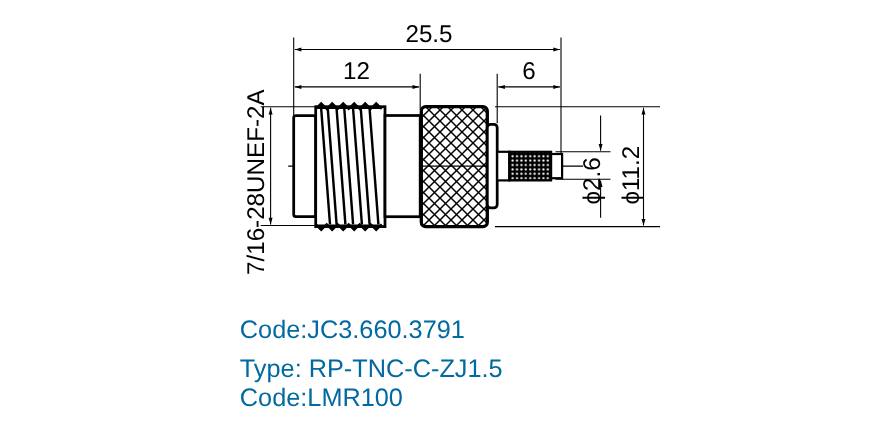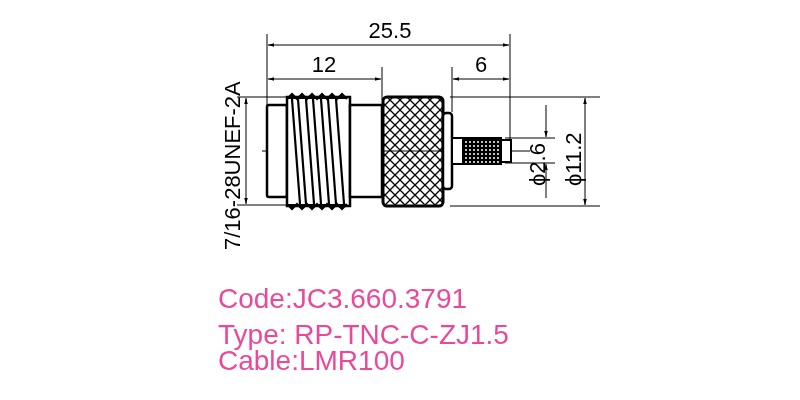--- a/index.html
+++ b/index.html
@@ -1,19 +1,19 @@
 <!DOCTYPE html>
 <html><head>
   <meta charset="utf-8">
   <style>
     html, body { margin: 0; padding: 0; background: #ffffff; }
     body { width: 800px; height: 400px; position: relative; overflow: hidden; font-family: "Liberation Sans", sans-serif; }
     svg.drawing { position: absolute; left: 0; top: 0; }
     .dim-text { font-family: "Liberation Sans", sans-serif; font-size: 22px; fill: #000; }
-    .info { position: absolute; left: 218px; font-family: "Liberation Sans", sans-serif; font-size: 28px; color: #ec4899; line-height: 30px; white-space: nowrap; }
+    .info { position: absolute; left: 218px; font-family: "Liberation Sans", sans-serif; font-size: 23px; color: #0369a1; line-height: 30px; white-space: nowrap; }
   </style>
 </head>
 <body>
 
 <svg class="drawing" width="800" height="400" viewBox="0 0 800 400" xmlns="http://www.w3.org/2000/svg">
   <defs>
     <pattern id="knurl" width="10" height="10" patternUnits="userSpaceOnUse">
       <path d="M0 0 L10 10 M10 0 L0 10" stroke="#000" stroke-width="1.3" fill="none"></path>
     </pattern>
     <pattern id="finepin" width="4" height="4" patternUnits="userSpaceOnUse">
@@ -85,13 +85,13 @@
     <rect x="452" y="138" width="11" height="26" stroke-width="2"></rect>
 
     <rect x="463" y="138" width="38" height="26" fill="url(#finepin)" stroke-width="2"></rect>
 
     <rect x="501" y="140" width="10" height="22" stroke-width="2"></rect>
   </g>
 </svg>
 
 <div class="info" style="top:284px;">Code:JC3.660.3791</div>
 <div class="info" style="top:320px;">Type: RP-TNC-C-ZJ1.5</div>
-<div class="info" style="top:346px;">Cable:LMR100</div>
+<div class="info" style="top:346px;">Code:LMR100</div>
 
 </body></html>

